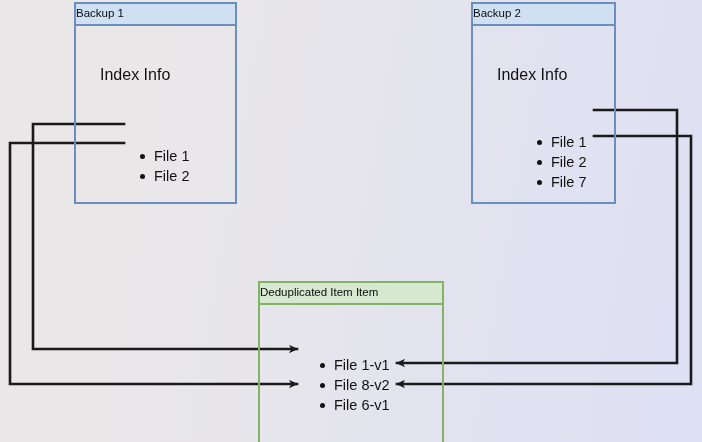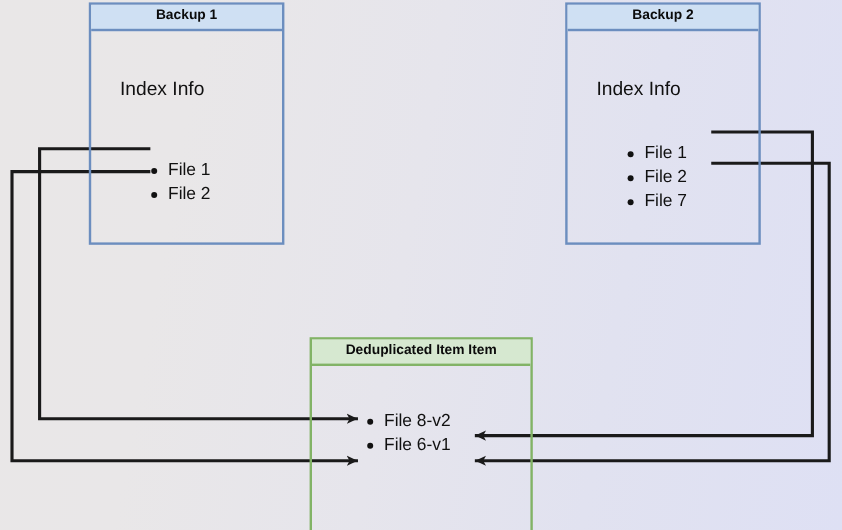--- a/index.html
+++ b/index.html
@@ -32,23 +32,23 @@
     position: absolute;
     box-sizing: border-box;
     border: 2px solid #6c8ebf;
     background: transparent;
   }
   .node .node-title {
     box-sizing: border-box;
     width: 100%;
     height: 22px;
     line-height: 19px;
-    text-align: center;
+    text-align: left;
     font-size: 11.5px;
-    font-weight: bold;
+    font-weight: normal;
     color: #0b0b0b;
     background: #cfe0f3;
     border-bottom: 2px solid #6c8ebf;
   }
   .node .node-body {
     position: relative;
     width: 100%;
     height: calc(100% - 22px);
   }
 
@@ -62,21 +62,21 @@
 
   .index-label {
     position: absolute;
     font-size: 16px;
     color: #111;
     white-space: nowrap;
   }
 
   .file-list {
     position: absolute;
-    margin: 0;
+    margin: 14px;
     padding: 0;
     list-style: none;
   }
   .file-list li {
     position: relative;
     font-size: 14.5px;
     line-height: 20px;
     color: #111;
     white-space: nowrap;
     padding-left: 16px;
@@ -117,35 +117,36 @@
     <div class="node-title">Backup 1</div>
     <div class="node-body">
       <div class="index-label" style="left:24px; top:40px;">Index Info</div>
       <ul class="file-list" style="left:48px; top:106px;">
         <li>File 1</li>
         <li>File 2</li>
       </ul>
     </div>
   </div>
 
-  <div class="node" style="left:471px; top:2px; width:163px; height:202px;">
+  <div class="node" style="left:471px; top:2px; width:145px; height:202px;">
     <div class="node-title">Backup 2</div>
     <div class="node-body">
       <div class="index-label" style="left:24px; top:40px;">Index Info</div>
       <ul class="file-list" style="left:48px; top:92px;">
         <li>File 1</li>
         <li>File 2</li>
         <li>File 7</li>
       </ul>
     </div>
   </div>
 
   <div class="node green" style="left:258px; top:281px; width:186px; height:163px;">
     <div class="node-title">Deduplicated Item Item</div>
     <div class="node-body">
       <ul class="file-list" style="left:44px; top:36px;">
+        <li>File 1-v1</li>
         <li>File 8-v2</li>
         <li>File 6-v1</li>
       </ul>
     </div>
   </div>
 
 </div>
 
 </body></html>

